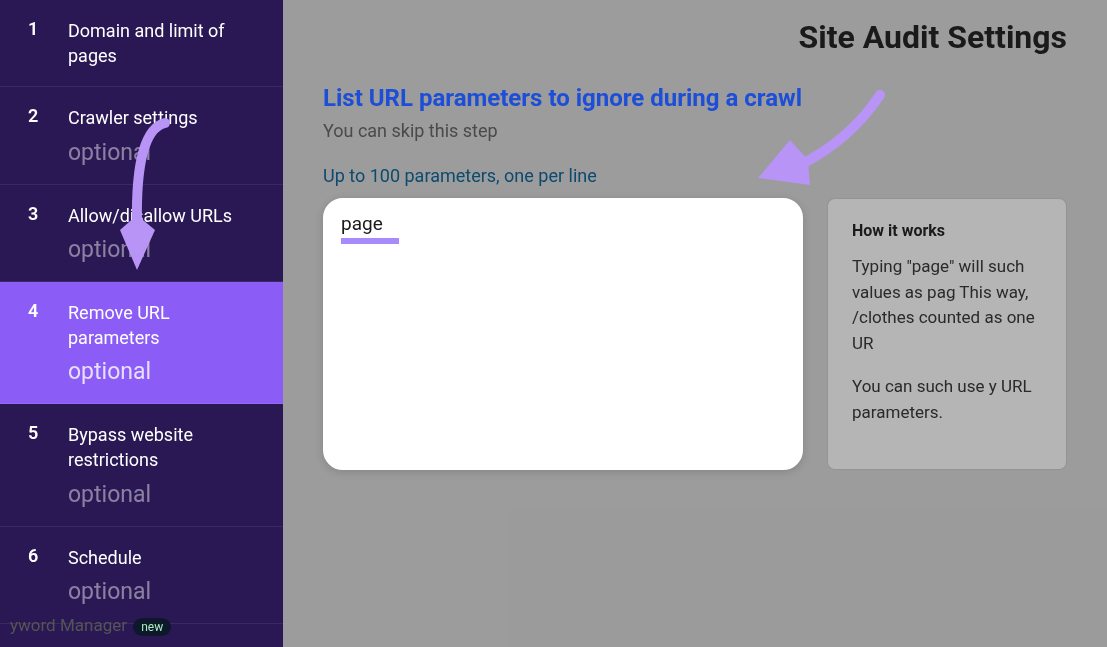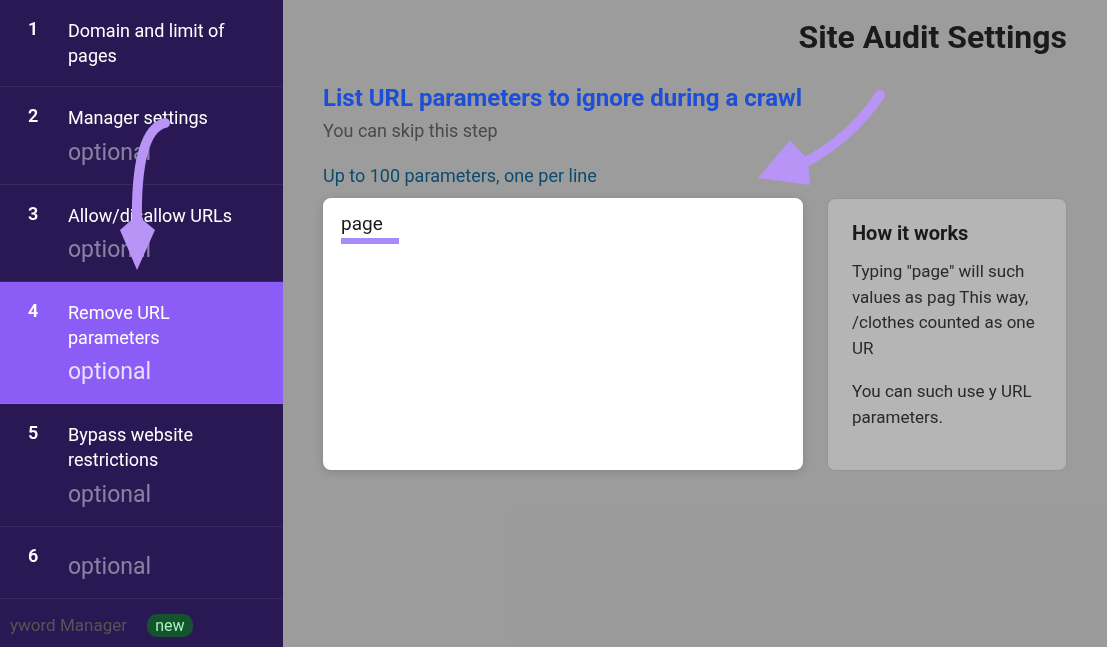--- a/index.html
+++ b/index.html
@@ -61,26 +61,26 @@
     }
     .footer-text {
       position: absolute;
       bottom: 8px;
       left: 0;
       color: #555;
       font-size: 17px;
       padding: 4px 10px;
     }
     .badge-new {
-      background: #14532d;
+      background: #0f172a;
       color: #a8f0c0;
-      font-size: 16px;
+      font-size: 12px;
       padding: 2px 8px;
       border-radius: 10px;
-      margin-left: 16px;
+      margin-left: 2px;
     }
     .main {
       flex: 1;
       background: rgba(160,160,160,0.55);
       padding: 18px 40px;
       position: relative;
     }
     .main::before {
       content: '';
       position: absolute;
@@ -118,21 +118,21 @@
     .content-row {
       display: flex;
       gap: 24px;
       position: relative;
     }
     .textarea-wrap {
       width: 480px;
       height: 272px;
       background: #fff;
       border: 4px solid #fff;
-      border-radius: 8px;
+      border-radius: 20px;
       padding: 10px 14px;
       position: relative;
       box-shadow: 0 2px 8px rgba(0,0,0,0.15);
     }
     .textarea-content {
       font-size: 19px;
       color: #1a1a1a;
       position: relative;
     }
     .underline {
@@ -145,21 +145,21 @@
     }
     .info-box {
       background: rgba(240,240,240,0.3);
       border: 1px solid rgba(100,100,100,0.4);
       border-radius: 8px;
       padding: 22px 24px;
       width: 240px;
       position: relative;
     }
     .info-title {
-      font-size: 20px;
+      font-size: 16px;
       font-weight: 700;
       color: #1a1a1a;
       margin-bottom: 14px;
     }
     .info-text {
       font-size: 17px;
       color: #2a2a2a;
       line-height: 1.5;
     }
     .info-text p {
@@ -187,21 +187,21 @@
   <div class="sidebar">
     <div class="step">
       <div class="step-number">1</div>
       <div class="step-content">
         <div class="step-title">Domain and limit of pages</div>
       </div>
     </div>
     <div class="step">
       <div class="step-number">2</div>
       <div class="step-content">
-        <div class="step-title">Manager settings</div>
+        <div class="step-title">Crawler settings</div>
         <div class="step-optional">optional</div>
       </div>
     </div>
     <div class="step">
       <div class="step-number">3</div>
       <div class="step-content">
         <div class="step-title">Allow/disallow URLs</div>
         <div class="step-optional">optional</div>
       </div>
     </div>
@@ -215,20 +215,21 @@
     <div class="step">
       <div class="step-number">5</div>
       <div class="step-content">
         <div class="step-title">Bypass website restrictions</div>
         <div class="step-optional">optional</div>
       </div>
     </div>
     <div class="step">
       <div class="step-number">6</div>
       <div class="step-content">
+        <div class="step-title">Schedule</div>
         <div class="step-optional">optional</div>
       </div>
     </div>
   </div>
 
   <div class="main">
     <h1 class="main-title">Site Audit Settings</h1>
     <h2 class="section-title">List URL parameters to ignore during a crawl</h2>
     <div class="section-subtitle">You can skip this step</div>
     <div class="hint-text">Up to 100 parameters, one per line</div>

